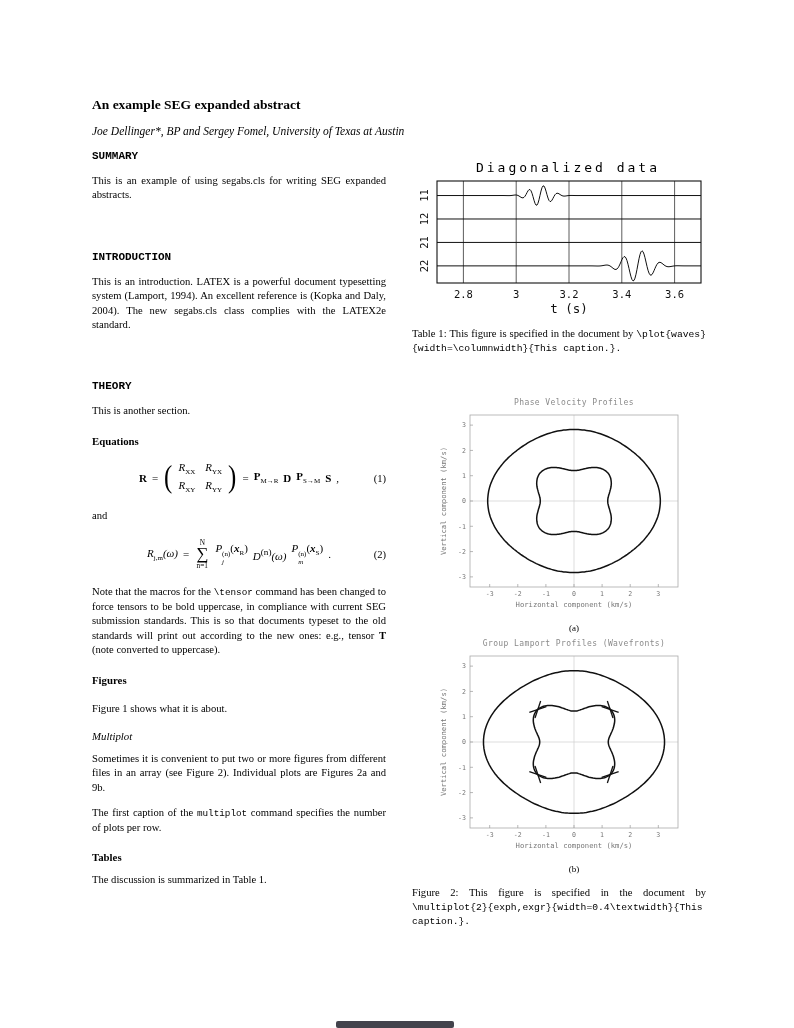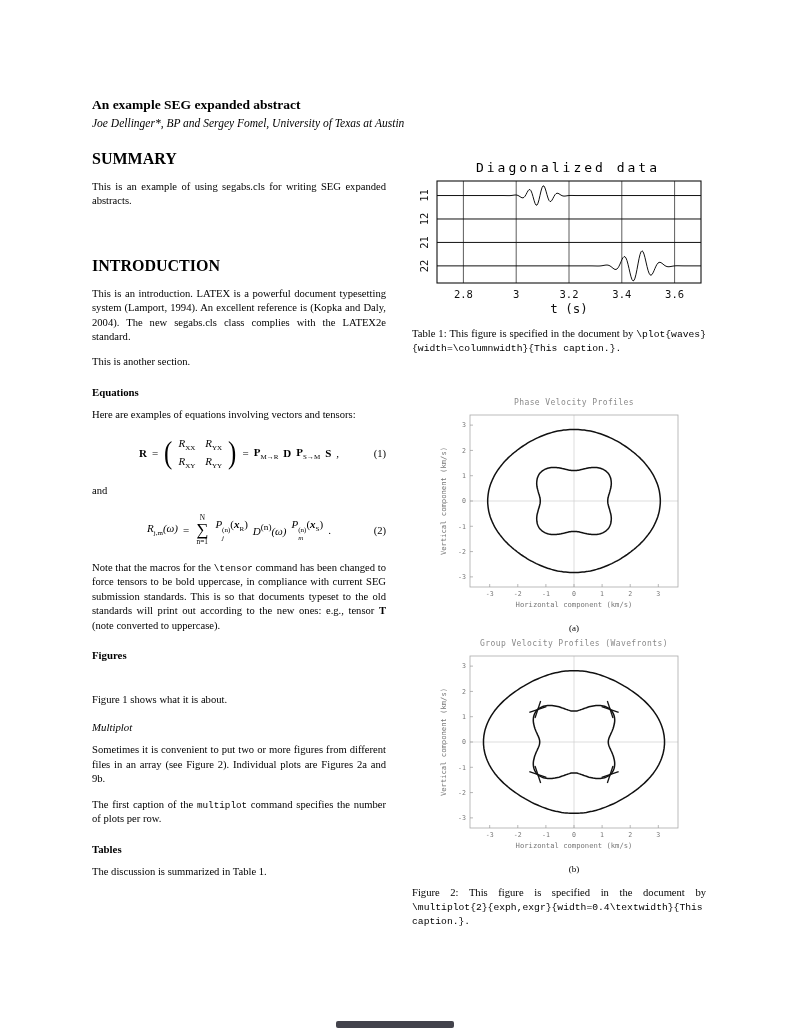--- a/index.html
+++ b/index.html
@@ -1,28 +1,28 @@
 <!DOCTYPE html>
 <html><head>
 <meta charset="utf-8">
 <style>
   html,body{margin:0;padding:0;background:#fff;}
   body{width:794px;height:1028px;font-family:"Liberation Serif",serif;color:#000;}
   .page{position:relative;width:732px;height:1028px;overflow:hidden;background:#fff;}
   .titleblock{position:absolute;left:92px;top:97px;width:614px;}
   .paper-title{font-size:13.5px;font-weight:bold;margin:0;}
-  .paper-authors{font-style:italic;font-size:11.5px;margin-top:4px;font-family:Liberation Serif, serif;}
+  .paper-authors{font-style:italic;font-size:11.5px;margin-top:12px;font-family:Liberation Serif, serif;}
   .columns{position:absolute;left:92px;top:140px;width:614px;display:flex;gap:26px;}
   .col{width:294px;}
-  h2.sec{font-size:16px;font-weight:bold;margin:48px 0 12px;}
+  h2.sec{font-size:11px;font-weight:bold;margin:48px 0 12px;font-family:Liberation Mono, monospace;}
   h2.sec.first{margin-top:10px;}
   h3.subsec{font-size:10.8px;font-weight:bold;margin:16px 0 10px;}
   h4.subsubsec{font-size:10.8px;font-weight:normal;font-style:italic;margin:14px 0 10px;}
   p.body{font-size:10.6px;line-height:1.36;text-align:justify;margin:0 0 11px;}
-  p.body.gap-top{margin-top:32px;}
+  p.body.gap-top{margin-top:16px;}
   code.tt{font-family:"Liberation Mono",monospace;font-size:9.3px;}
   .tbold{font-weight:bold;}
   
   .eq{position:relative;display:flex;align-items:center;justify-content:center;margin:14px 0 14px;font-size:11px;min-height:34px;}
   .eqbody{display:flex;align-items:center;gap:5px;}
   .eqnum{position:absolute;right:0;top:50%;transform:translateY(-50%);font-size:10.6px;}
   .mbf{font-weight:bold;}
   .mi{font-style:italic;}
   .mbfi{font-weight:bold;font-style:italic;}
   sub.msub{font-size:7px;}
@@ -63,24 +63,24 @@
 
   <div class="columns">
 
     <div class="col">
       <h2 class="sec first">SUMMARY</h2>
       <p class="body">This is an example of using segabs.cls for writing SEG expanded abstracts.</p>
 
       <h2 class="sec">INTRODUCTION</h2>
       <p class="body">This is an introduction. LATEX is a powerful document typesetting system (Lamport, 1994). An excellent reference is (Kopka and Daly, 2004). The new segabs.cls class complies with the LATEX2e standard.</p>
 
+      <h2 class="sec">THEORY</h2>
       <p class="body">This is another section.</p>
 
       <h3 class="subsec">Equations</h3>
-      <p class="body">Here are examples of equations involving vectors and tensors:</p>
 
       <div class="eq">
         <span class="eqbody">
             <span class="mbf">R</span>
             <span>=</span>
             <span class="bigp">(</span>
             <span class="matrix">
               <span class="mcell"><span class="mi">R</span><sub class="msub">XX</sub></span>
               <span class="mcell"><span class="mi">R</span><sub class="msub">YX</sub></span>
               <span class="mcell"><span class="mi">R</span><sub class="msub">XY</sub></span>
@@ -200,21 +200,21 @@
               <line x1="38" y1="18.117647058823536" x2="41" y2="18.117647058823536" stroke="#999" stroke-width="0.7"></line>
               <text x="34" y="20.417647058823537" class="tick2" text-anchor="end">3</text>
               <text x="142" y="200" class="axlab2" text-anchor="middle">Horizontal component (km/s)</text>
               <text class="axlab2" text-anchor="middle" transform="translate(14 94) rotate(-90)">Vertical component (km/s)</text>
               <path d="M228.3,94.0L228.3,92.0L228.1,89.9L227.9,87.9L227.6,85.9L227.3,83.9L226.8,81.9L226.3,79.9L225.7,78.0L225.0,76.1L224.2,74.2L223.4,72.3L222.5,70.5L221.6,68.6L220.6,66.9L219.5,65.1L218.4,63.4L217.2,61.7L216.0,60.1L214.7,58.5L213.4,56.9L212.1,55.3L210.7,53.8L209.3,52.4L207.9,50.9L206.4,49.5L204.9,48.2L203.4,46.8L201.8,45.5L200.2,44.3L198.6,43.0L197.0,41.8L195.4,40.6L193.7,39.5L192.0,38.4L190.3,37.3L188.6,36.2L186.9,35.2L185.1,34.2L183.4,33.3L181.6,32.3L179.7,31.4L177.9,30.6L176.1,29.8L174.2,29.0L172.3,28.2L170.4,27.5L168.4,26.8L166.5,26.2L164.5,25.6L162.5,25.1L160.5,24.6L158.5,24.1L156.5,23.7L154.4,23.4L152.4,23.1L150.3,22.9L148.2,22.7L146.2,22.5L144.1,22.4L142.0,22.4L139.9,22.4L137.8,22.5L135.8,22.7L133.7,22.9L131.6,23.1L129.6,23.4L127.5,23.7L125.5,24.1L123.5,24.6L121.5,25.1L119.5,25.6L117.5,26.2L115.6,26.8L113.6,27.5L111.7,28.2L109.8,29.0L107.9,29.8L106.1,30.6L104.3,31.4L102.4,32.3L100.6,33.3L98.9,34.2L97.1,35.2L95.4,36.2L93.7,37.3L92.0,38.4L90.3,39.5L88.6,40.6L87.0,41.8L85.4,43.0L83.8,44.3L82.2,45.5L80.6,46.8L79.1,48.2L77.6,49.5L76.1,50.9L74.7,52.4L73.3,53.8L71.9,55.3L70.6,56.9L69.3,58.5L68.0,60.1L66.8,61.7L65.6,63.4L64.5,65.1L63.4,66.9L62.4,68.6L61.5,70.5L60.6,72.3L59.8,74.2L59.0,76.1L58.3,78.0L57.7,79.9L57.2,81.9L56.7,83.9L56.4,85.9L56.1,87.9L55.9,89.9L55.7,92.0L55.7,94.0L55.7,96.0L55.9,98.1L56.1,100.1L56.4,102.1L56.7,104.1L57.2,106.1L57.7,108.1L58.3,110.0L59.0,111.9L59.8,113.8L60.6,115.7L61.5,117.5L62.4,119.4L63.4,121.1L64.5,122.9L65.6,124.6L66.8,126.3L68.0,127.9L69.3,129.5L70.6,131.1L71.9,132.7L73.3,134.2L74.7,135.6L76.1,137.1L77.6,138.5L79.1,139.8L80.6,141.2L82.2,142.5L83.8,143.7L85.4,145.0L87.0,146.2L88.6,147.4L90.3,148.5L92.0,149.6L93.7,150.7L95.4,151.8L97.1,152.8L98.9,153.8L100.6,154.7L102.4,155.7L104.3,156.6L106.1,157.4L107.9,158.2L109.8,159.0L111.7,159.8L113.6,160.5L115.6,161.2L117.5,161.8L119.5,162.4L121.5,162.9L123.5,163.4L125.5,163.9L127.5,164.3L129.6,164.6L131.6,164.9L133.7,165.1L135.8,165.3L137.8,165.5L139.9,165.6L142.0,165.6L144.1,165.6L146.2,165.5L148.2,165.3L150.3,165.1L152.4,164.9L154.4,164.6L156.5,164.3L158.5,163.9L160.5,163.4L162.5,162.9L164.5,162.4L166.5,161.8L168.4,161.2L170.4,160.5L172.3,159.8L174.2,159.0L176.1,158.2L177.9,157.4L179.7,156.6L181.6,155.7L183.4,154.7L185.1,153.8L186.9,152.8L188.6,151.8L190.3,150.7L192.0,149.6L193.7,148.5L195.4,147.4L197.0,146.2L198.6,145.0L200.2,143.7L201.8,142.5L203.4,141.2L204.9,139.8L206.4,138.5L207.9,137.1L209.3,135.6L210.7,134.2L212.1,132.7L213.4,131.1L214.7,129.5L216.0,127.9L217.2,126.3L218.4,124.6L219.5,122.9L220.6,121.1L221.6,119.4L222.5,117.5L223.4,115.7L224.2,113.8L225.0,111.9L225.7,110.0L226.3,108.1L226.8,106.1L227.3,104.1L227.6,102.1L227.9,100.1L228.1,98.1L228.3,96.0L228.3,94.0Z" fill="none" stroke="#111" stroke-width="1.5"></path>
               <path d="M175.7,94.0L175.8,93.2L175.8,92.4L175.9,91.6L176.1,90.8L176.3,89.9L176.5,89.1L176.7,88.2L177.0,87.3L177.3,86.4L177.6,85.4L177.9,84.4L178.1,83.4L178.4,82.4L178.7,81.3L178.9,80.3L179.1,79.2L179.2,78.0L179.3,76.9L179.3,75.8L179.2,74.6L179.1,73.5L178.9,72.4L178.7,71.3L178.3,70.2L177.9,69.2L177.4,68.2L176.8,67.2L176.2,66.3L175.4,65.5L174.6,64.7L173.7,63.9L172.8,63.3L171.7,62.7L170.7,62.1L169.6,61.7L168.4,61.3L167.2,61.0L166.0,60.8L164.8,60.6L163.5,60.5L162.2,60.4L161.0,60.5L159.7,60.5L158.5,60.7L157.3,60.8L156.1,61.0L154.9,61.2L153.7,61.5L152.6,61.7L151.5,62.0L150.5,62.3L149.4,62.5L148.4,62.7L147.5,63.0L146.5,63.2L145.6,63.3L144.7,63.5L143.8,63.6L142.9,63.6L142.0,63.6L141.1,63.6L140.2,63.6L139.3,63.5L138.4,63.3L137.5,63.2L136.5,63.0L135.6,62.7L134.6,62.5L133.5,62.3L132.5,62.0L131.4,61.7L130.3,61.5L129.1,61.2L127.9,61.0L126.7,60.8L125.5,60.7L124.3,60.5L123.0,60.5L121.8,60.4L120.5,60.5L119.2,60.6L118.0,60.8L116.8,61.0L115.6,61.3L114.4,61.7L113.3,62.1L112.3,62.7L111.2,63.3L110.3,63.9L109.4,64.7L108.6,65.5L107.8,66.3L107.2,67.2L106.6,68.2L106.1,69.2L105.7,70.2L105.3,71.3L105.1,72.4L104.9,73.5L104.8,74.6L104.7,75.8L104.7,76.9L104.8,78.0L104.9,79.2L105.1,80.3L105.3,81.3L105.6,82.4L105.9,83.4L106.1,84.4L106.4,85.4L106.7,86.4L107.0,87.3L107.3,88.2L107.5,89.1L107.7,89.9L107.9,90.8L108.1,91.6L108.2,92.4L108.2,93.2L108.3,94.0L108.2,94.8L108.2,95.6L108.1,96.4L107.9,97.2L107.7,98.1L107.5,98.9L107.3,99.8L107.0,100.7L106.7,101.6L106.4,102.6L106.1,103.6L105.9,104.6L105.6,105.6L105.3,106.7L105.1,107.7L104.9,108.8L104.8,110.0L104.7,111.1L104.7,112.2L104.8,113.4L104.9,114.5L105.1,115.6L105.3,116.7L105.7,117.8L106.1,118.8L106.6,119.8L107.2,120.8L107.8,121.7L108.6,122.5L109.4,123.3L110.3,124.1L111.2,124.7L112.3,125.3L113.3,125.9L114.4,126.3L115.6,126.7L116.8,127.0L118.0,127.2L119.2,127.4L120.5,127.5L121.8,127.6L123.0,127.5L124.3,127.5L125.5,127.3L126.7,127.2L127.9,127.0L129.1,126.8L130.3,126.5L131.4,126.3L132.5,126.0L133.5,125.7L134.6,125.5L135.6,125.3L136.5,125.0L137.5,124.8L138.4,124.7L139.3,124.5L140.2,124.4L141.1,124.4L142.0,124.4L142.9,124.4L143.8,124.4L144.7,124.5L145.6,124.7L146.5,124.8L147.5,125.0L148.4,125.3L149.4,125.5L150.5,125.7L151.5,126.0L152.6,126.3L153.7,126.5L154.9,126.8L156.1,127.0L157.3,127.2L158.5,127.3L159.7,127.5L161.0,127.5L162.2,127.6L163.5,127.5L164.8,127.4L166.0,127.2L167.2,127.0L168.4,126.7L169.6,126.3L170.7,125.9L171.7,125.3L172.8,124.7L173.7,124.1L174.6,123.3L175.4,122.5L176.2,121.7L176.8,120.8L177.4,119.8L177.9,118.8L178.3,117.8L178.7,116.7L178.9,115.6L179.1,114.5L179.2,113.4L179.3,112.2L179.3,111.1L179.2,110.0L179.1,108.8L178.9,107.7L178.7,106.7L178.4,105.6L178.1,104.6L177.9,103.6L177.6,102.6L177.3,101.6L177.0,100.7L176.7,99.8L176.5,98.9L176.3,98.1L176.1,97.2L175.9,96.4L175.8,95.6L175.8,94.8L175.7,94.0Z" fill="none" stroke="#111" stroke-width="1.5"></path>
             </svg>
           <div class="sublabel">(a)</div>
         </div>
         <div class="subplot">
-          <div class="fig2-title">Group Velocity Profiles (Wavefronts)</div>
+          <div class="fig2-title">Group Lamport Profiles (Wavefronts)</div>
           <svg id="svg-exgr" viewBox="0 0 254 214">
               <line x1="142" y1="8" x2="142" y2="180" stroke="#cfcfcf" stroke-width="0.7"></line>
               <line x1="38" y1="94" x2="246" y2="94" stroke="#cfcfcf" stroke-width="0.7"></line>
               <rect x="38" y="8" width="208" height="172" fill="none" stroke="#aaa" stroke-width="0.8"></rect>
               <line x1="57.67567567567568" y1="180" x2="57.67567567567568" y2="177" stroke="#999" stroke-width="0.7"></line>
               <text x="57.67567567567568" y="189" class="tick2" text-anchor="middle">-3</text>
               <line x1="38" y1="169.88235294117646" x2="41" y2="169.88235294117646" stroke="#999" stroke-width="0.7"></line>
               <text x="34" y="172.18235294117648" class="tick2" text-anchor="end">-3</text>
               <line x1="85.78378378378378" y1="180" x2="85.78378378378378" y2="177" stroke="#999" stroke-width="0.7"></line>
               <text x="85.78378378378378" y="189" class="tick2" text-anchor="middle">-2</text>

